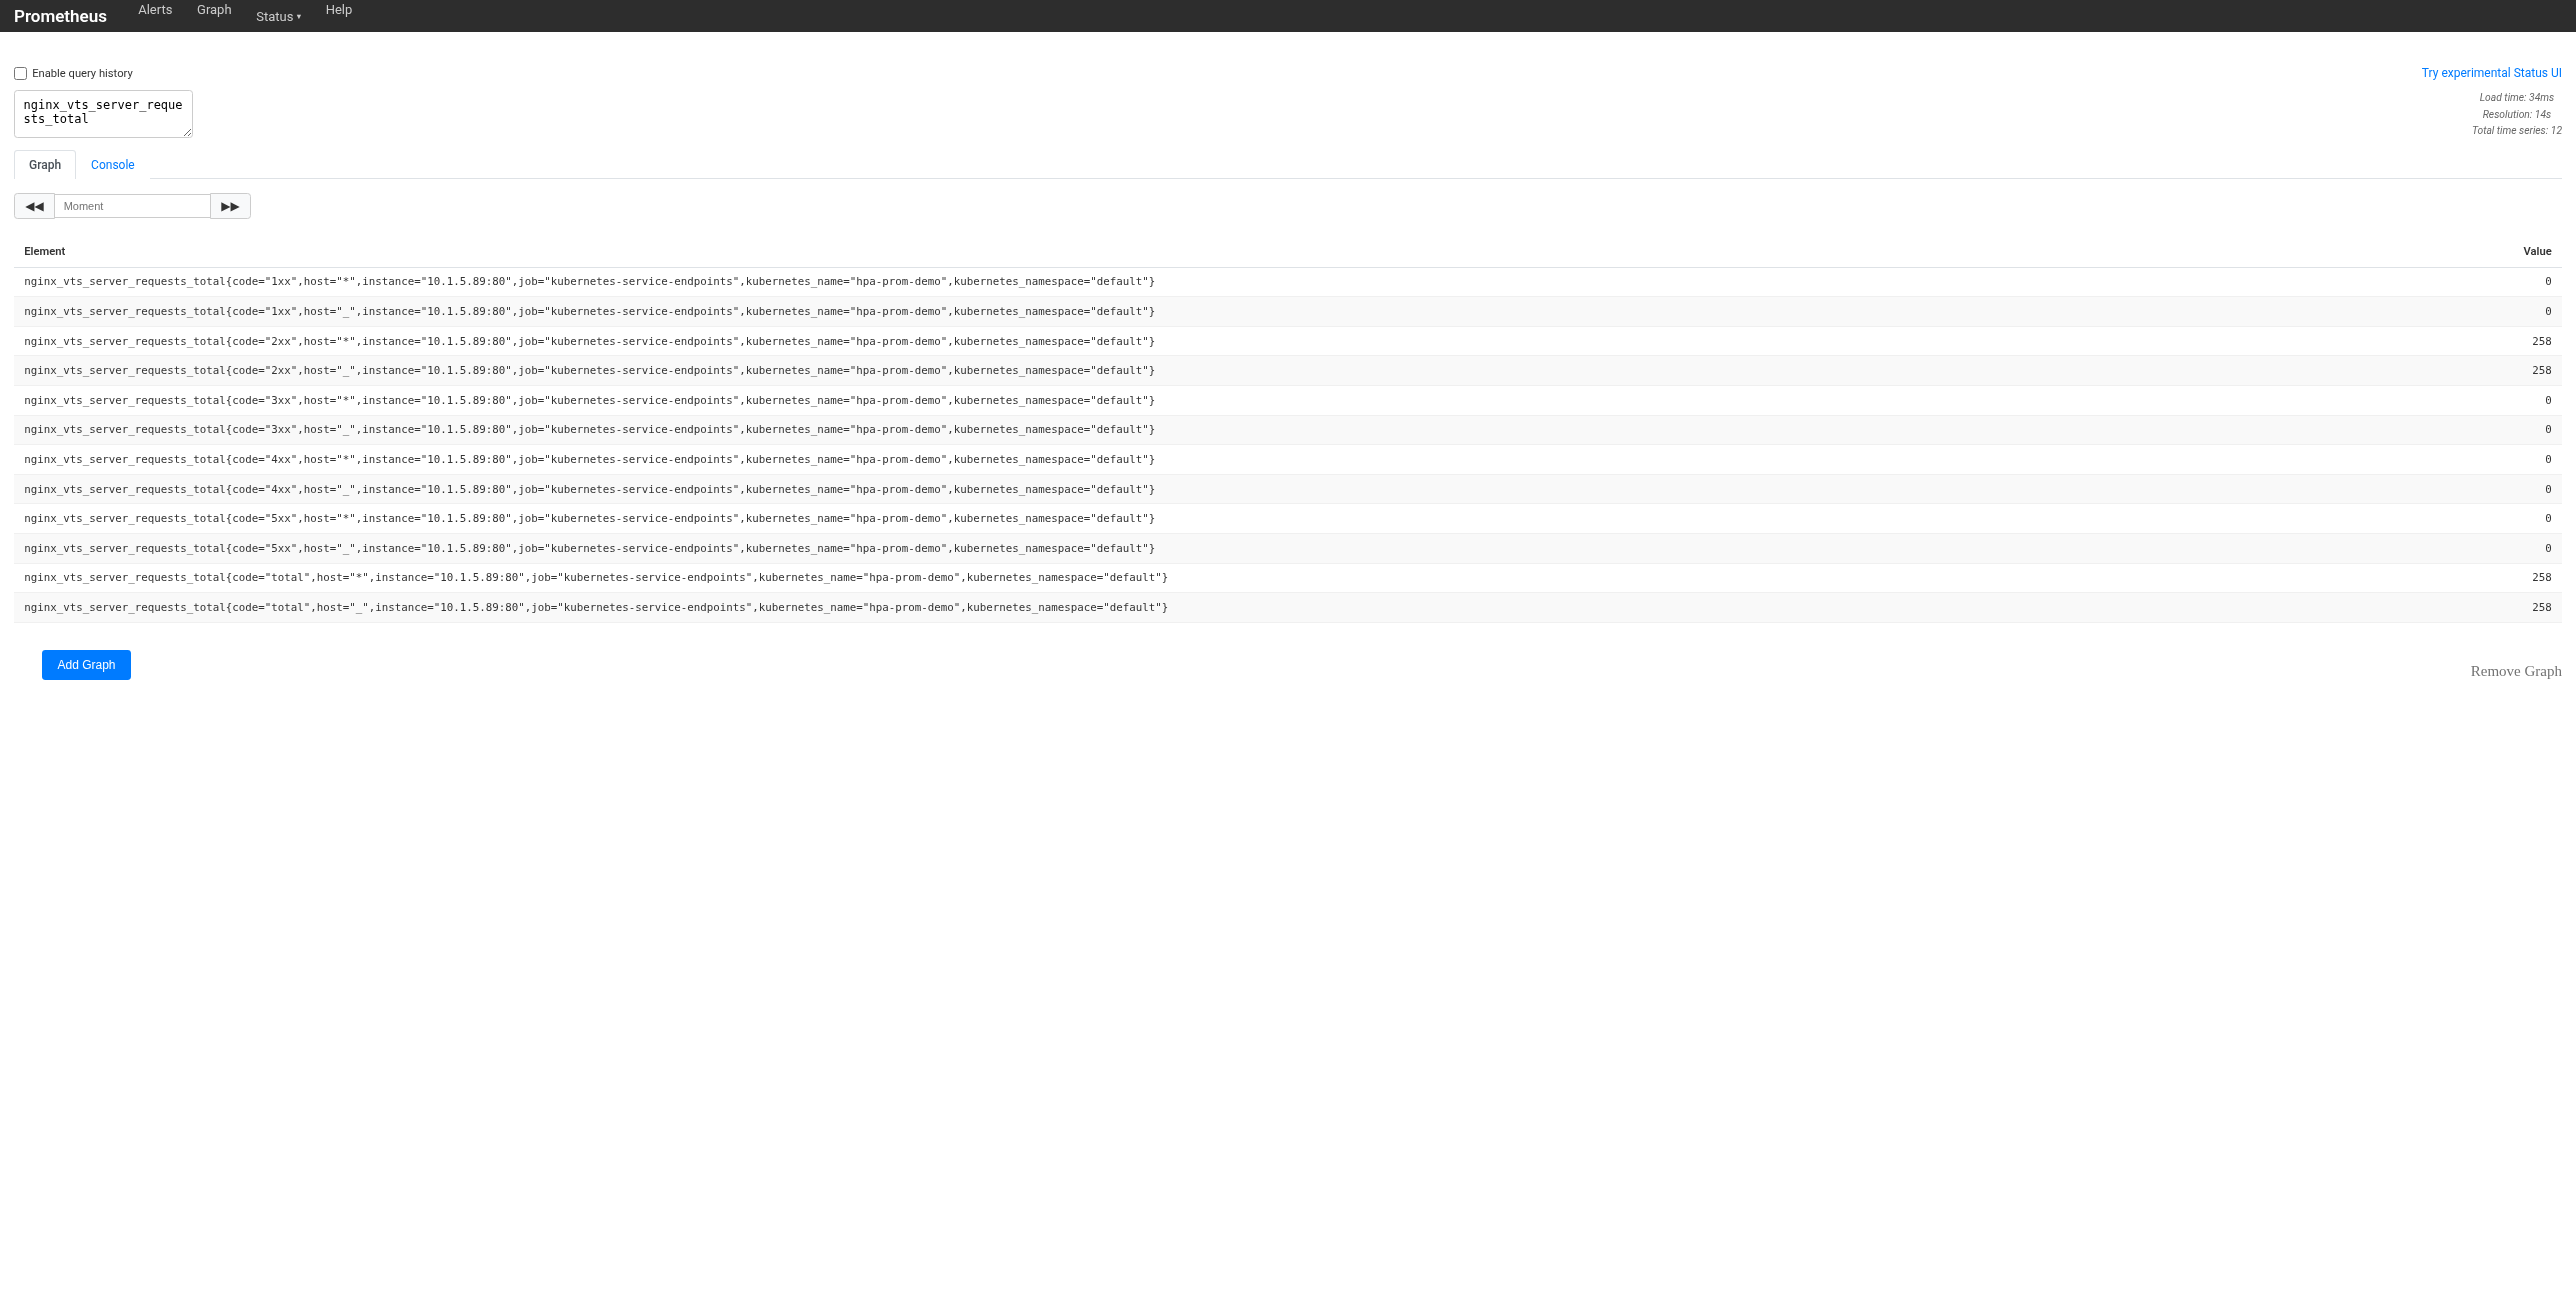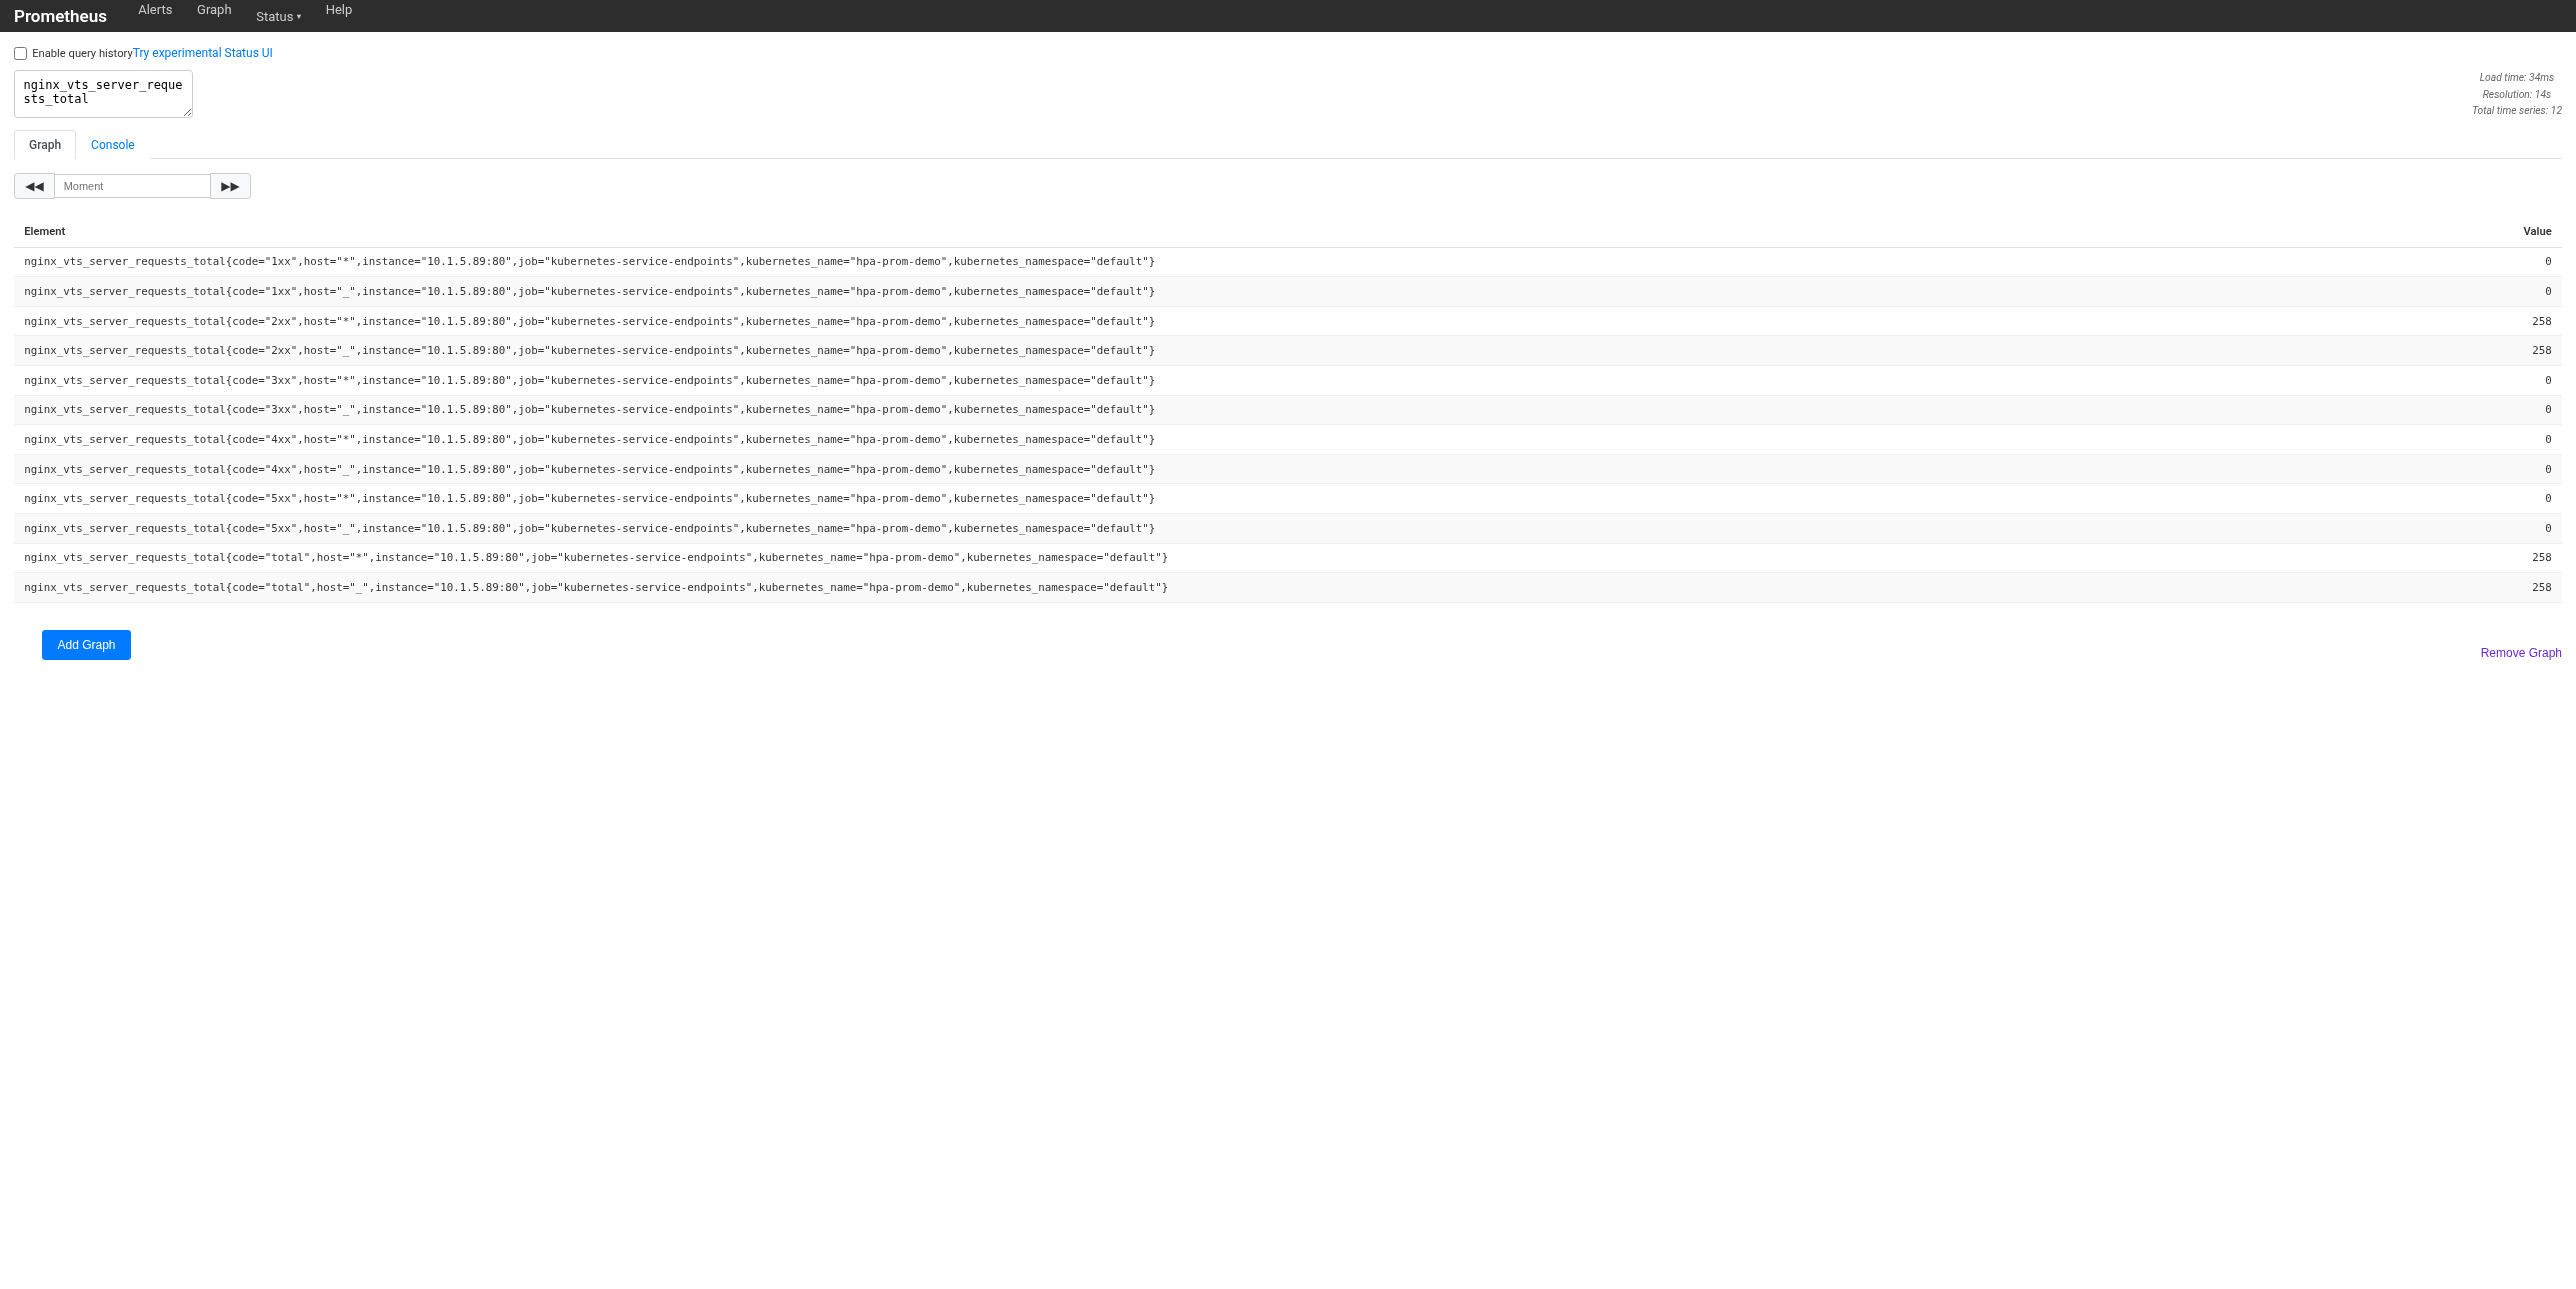--- a/index.html
+++ b/index.html
@@ -42,22 +42,24 @@
       border-radius: 3.4px;
       font-size: 13px;
     }
     .caret { font-size: 8.6px; }
 
     
     .page-container { padding: 14px; }
 
     .top-bar {
       display: flex;
+      justify-content: space-between;
       align-items: center;
       margin-bottom: 10.3px;
+      margin-top: 20px;
     }
     .enable-history {
       display: flex;
       align-items: center;
       gap: 5.2px;
       font-size: 11.2px;
       color: #333;
     }
     .enable-history input[type=checkbox] { cursor: pointer; }
 
@@ -208,26 +210,27 @@
     .btn-add-graph {
       background: #007bff;
       color: #fff;
       border: none;
       padding: 7.8px 15.5px;
       border-radius: 3.4px;
       font-size: 12px;
       cursor: pointer;
     }
     .btn-remove-graph {
-      color: #6d28d9;
+      color: #737373;
       background: none;
       border: none;
-      font-size: 12px;
+      font-size: 15px;
       cursor: pointer;
       text-decoration: none;
+      font-family: Liberation Serif, serif;
     }
   </style>
 </head>
 <body>
 
 <nav class="navbar">
   <a class="navbar-brand">Prometheus</a>
   <ul class="navbar-nav">
     <li><a>Alerts</a></li>
     <li><a>Graph</a></li>

